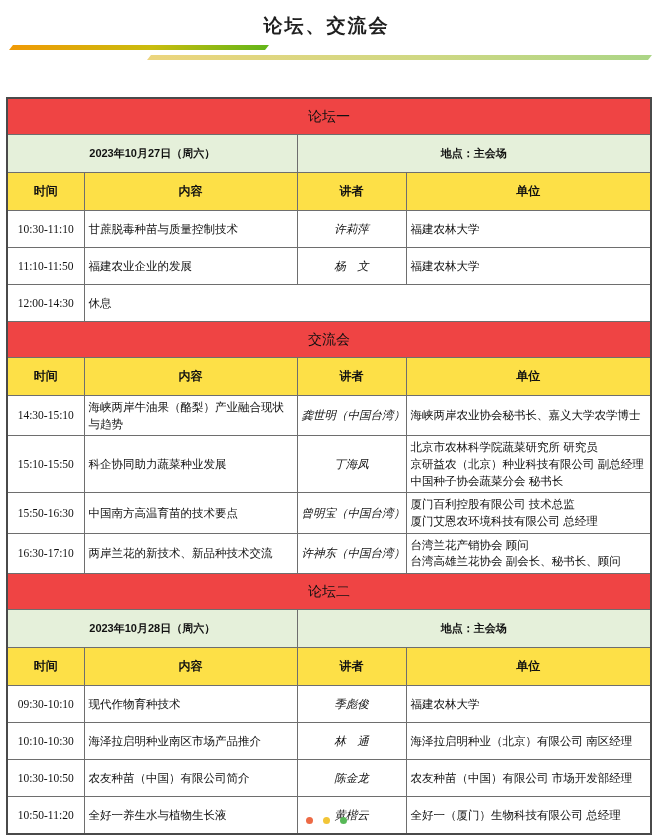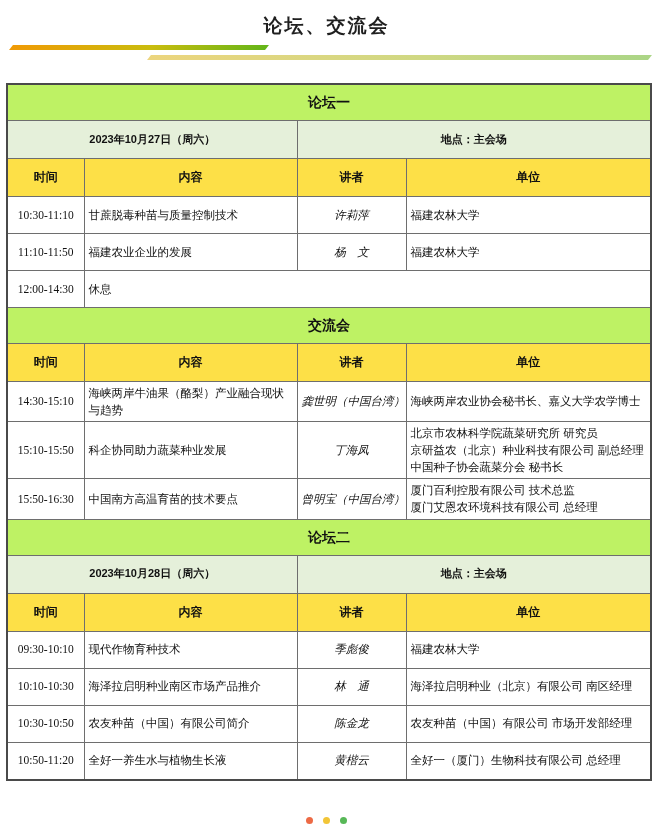--- a/index.html
+++ b/index.html
@@ -7,21 +7,21 @@
     width: 653px;
     height: 837px;
     background: #ffffff;
     font-family: "Liberation Sans", "DejaVu Sans", sans-serif;
     color: #1a1a1a;
     overflow: hidden;
     position: relative;
   }
 
   
-  .page-header { position: relative; height: 83px; border-radius: 12px; }
+  .page-header { position: relative; height: 97px; border-radius: 12px; }
   .page-title {
     text-align: center;
     padding-top: 13px;
     font-size: 19px;
     font-weight: bold;
     letter-spacing: 2px;
     color: #1f1f1f;
   }
   .grad-bar {
     position: absolute;
@@ -47,23 +47,23 @@
   }
   table.schedule td {
     border: 1px solid #6e6e6e;
     font-size: 11.5px;
     line-height: 1.45;
     padding: 3px 4px;
     vertical-align: middle;
     color: #111111;
   }
   tr.section-header-row td {
-    background: #bef264;
+    background: #ef4444;
     font-size: 14px;
-    font-weight: bold;
+    font-weight: normal;
     text-align: center;
     height: 29px;
   }
   tr.date-row td {
     background: #e5f0da;
     font-size: 11px;
     font-weight: bold;
     text-align: center;
     height: 31px;
   }
@@ -165,20 +165,27 @@
 京研益农（北京）种业科技有限公司 副总经理
 中国种子协会蔬菜分会 秘书长</td>
   </tr>
   <tr class="data-row">
     <td class="time-cell">15:50-16:30</td>
     <td class="content-cell">中国南方高温育苗的技术要点</td>
     <td class="speaker-cell">曾明宝（中国台湾）</td>
     <td class="org-cell">厦门百利控股有限公司 技术总监
 厦门艾恩农环境科技有限公司 总经理</td>
   </tr>
+  <tr class="data-row">
+    <td class="time-cell">16:30-17:10</td>
+    <td class="content-cell">两岸兰花的新技术、新品种技术交流</td>
+    <td class="speaker-cell">许神东（中国台湾）</td>
+    <td class="org-cell">台湾兰花产销协会 顾问
+台湾高雄兰花协会 副会长、秘书长、顾问</td>
+  </tr>
 
   <tr class="section-header-row">
     <td colspan="4">论坛二</td>
   </tr>
   <tr class="date-row">
     <td colspan="2">2023年10月28日（周六）</td>
     <td colspan="2">地点：主会场</td>
   </tr>
   <tr class="col-header-row">
     <td>时间</td>

